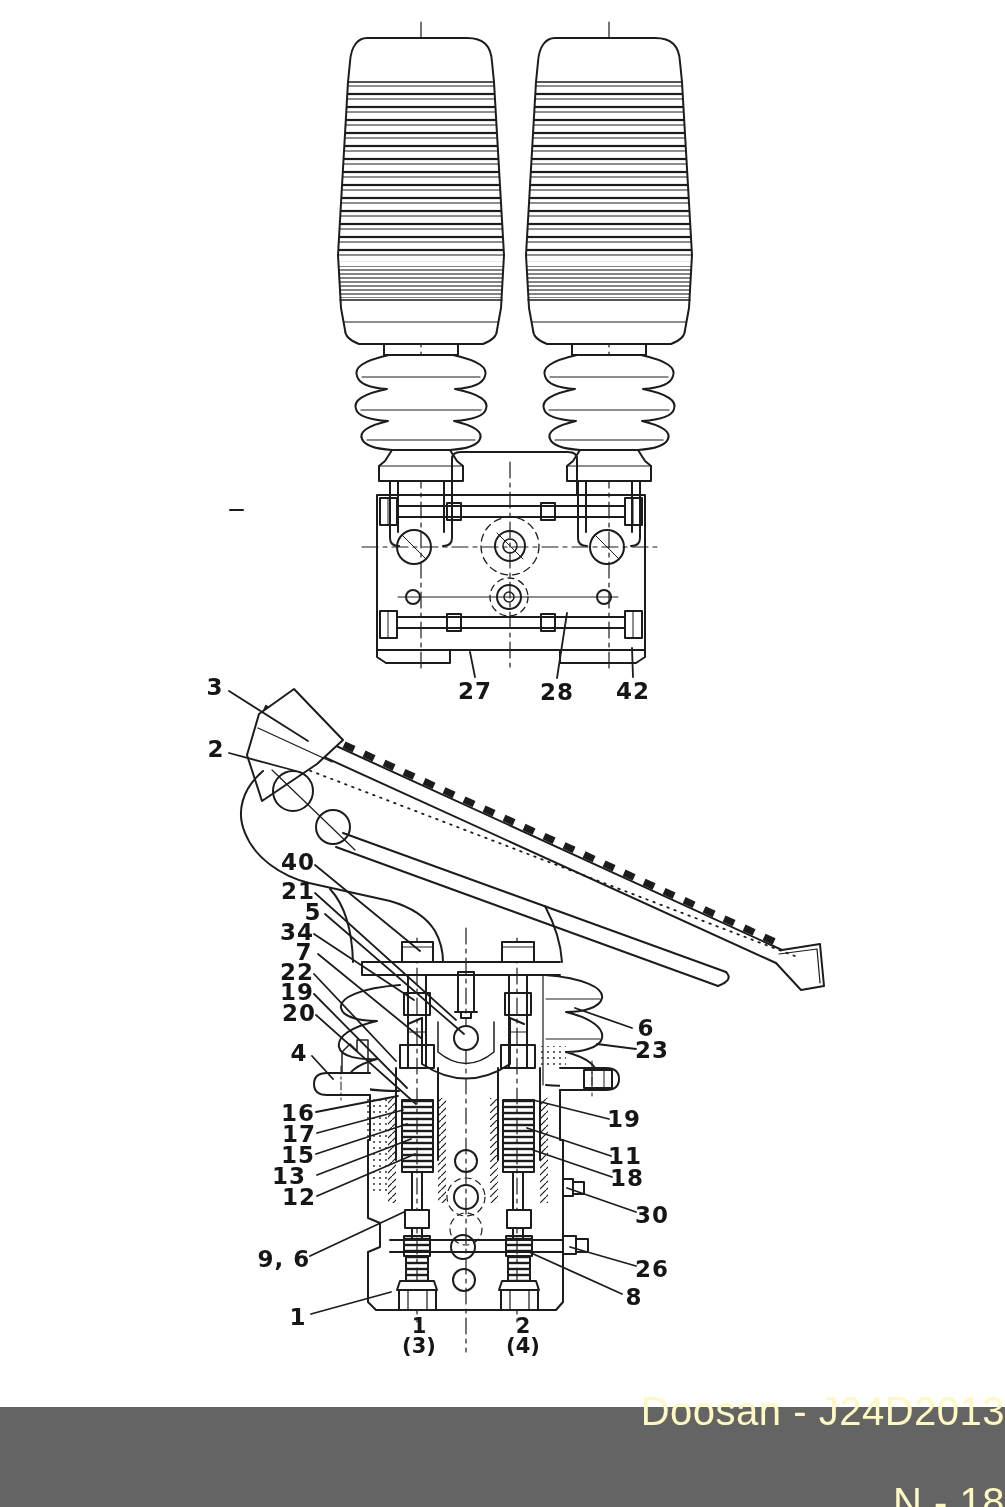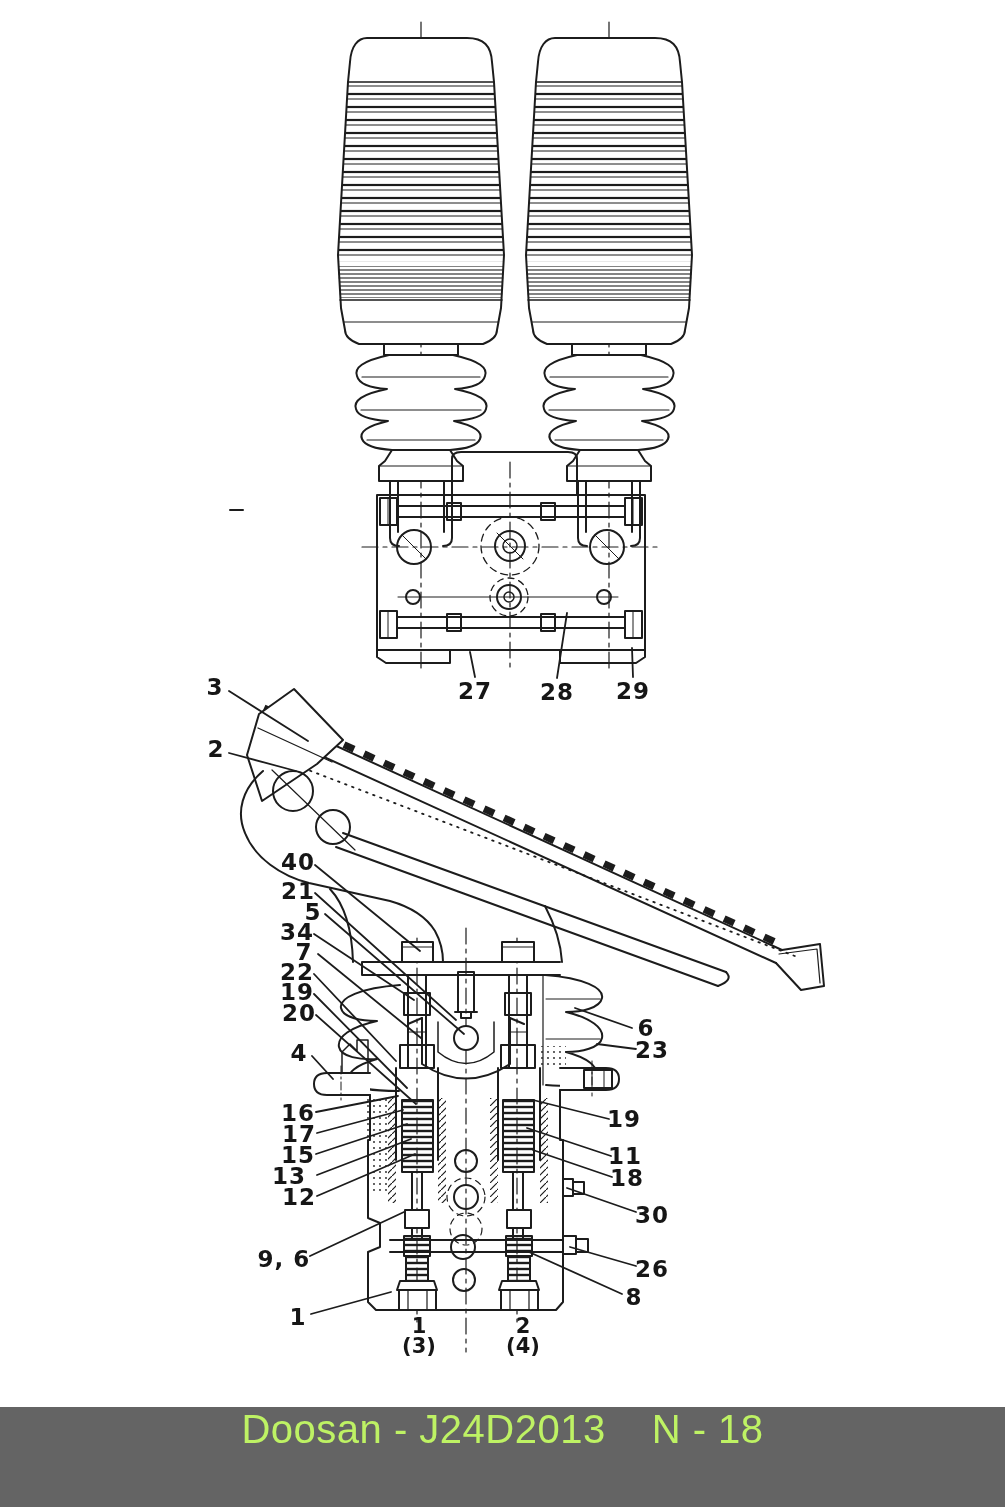--- a/index.html
+++ b/index.html
@@ -4,22 +4,22 @@
 <style>
   html,body{margin:0;padding:0;background:#fff;}
   .page{position:relative;width:1005px;height:1507px;background:#ffffff;overflow:hidden;
         font-family:"Liberation Sans",sans-serif;}
   .art{position:absolute;left:0;top:0;width:1005px;height:1507px;}
   .callout{position:absolute;transform:translate(-50%,-50%);
            font:700 23px "DejaVu Sans",sans-serif;color:#161616;letter-spacing:1px;white-space:nowrap;}
   .port{position:absolute;transform:translate(-50%,-50%);
         font:700 21px "DejaVu Sans",sans-serif;color:#161616;white-space:nowrap;}
   .footer{position:absolute;left:0;top:1407px;width:1005px;height:100px;background:#646464;
-          display:flex;align-items:flex-start;justify-content:center;gap:46px;
-          color:#bef264;font:400 40px "Liberation Sans",sans-serif;letter-spacing:0.5px;}
+          display:flex;align-items:flex-end;justify-content:center;gap:46px;
+          color:#fef9c3;font:400 40px "Liberation Sans",sans-serif;letter-spacing:0.5px;flex-direction:column;}
 </style>
 </head>
 <body>
 
 <div class="page">
 
   <svg class="art" viewBox="0 0 1005 1507" xmlns="http://www.w3.org/2000/svg">
     <defs>
       <pattern id="ribs" width="10" height="13" patternUnits="userSpaceOnUse">
         <path d="M0,3 H10" stroke="#1c1c1c" stroke-width="2.2"></path>
@@ -279,21 +279,21 @@
   <div class="callout" style="left:646px;top:1028px">6</div>
   <div class="callout" style="left:652px;top:1050px">23</div>
   <div class="callout" style="left:624px;top:1119px">19</div>
   <div class="callout" style="left:625px;top:1156px">11</div>
   <div class="callout" style="left:627px;top:1178px">18</div>
   <div class="callout" style="left:652px;top:1215px">30</div>
   <div class="callout" style="left:652px;top:1269px">26</div>
   <div class="callout" style="left:634px;top:1297px">8</div>
   <div class="callout" style="left:475px;top:691px">27</div>
   <div class="callout" style="left:557px;top:692px">28</div>
-  <div class="callout" style="left:633px;top:691px">29</div>
+  <div class="callout" style="left:633px;top:691px">42</div>
 
   <div class="port" style="left:419px;top:1326px">1</div>
   <div class="port" style="left:419px;top:1346px">(3)</div>
   <div class="port" style="left:523px;top:1326px">2</div>
   <div class="port" style="left:523px;top:1346px">(4)</div>
 
   <div class="footer">
     <span>Doosan - J24D2013</span>
     <span>N - 18</span>
   </div>

